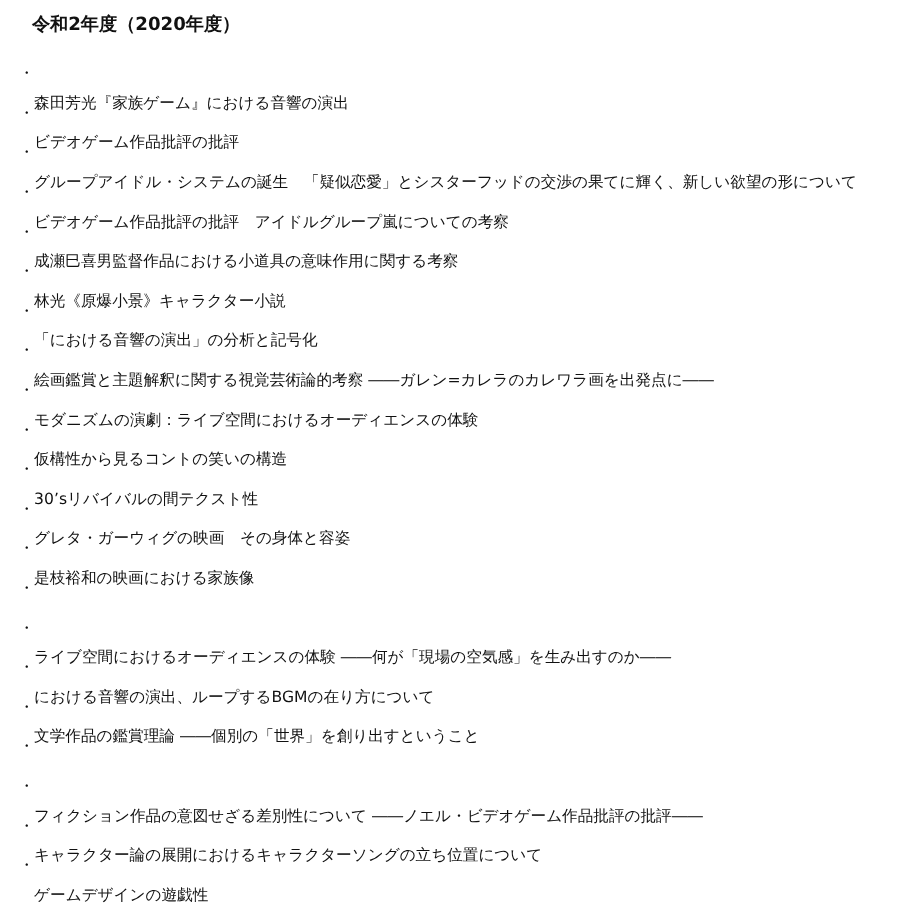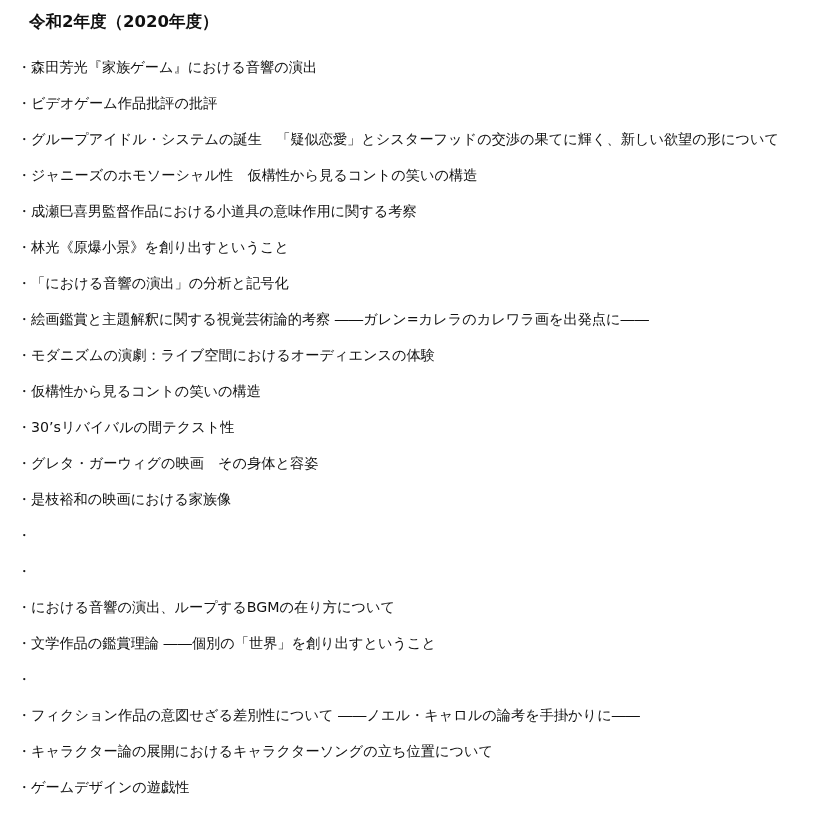--- a/index.html
+++ b/index.html
@@ -49,20 +49,21 @@
       display: flex;
       align-items: flex-start;
     }
     .bullet {
       display: inline-block;
       width: 14px;
       text-align: center;
     }
     .item-text {
       display: inline-block;
+      margin-top: 27px;
     }
   </style>
 </head>
 <body>
 
 <div class="page">
   <h2 class="title">令和2年度（2020年度）</h2>
 
   <ul class="list">
     <li class="list-item">
@@ -72,29 +73,29 @@
     <li class="list-item">
         <span class="bullet">・</span>
         <span class="item-text">ビデオゲーム作品批評の批評</span>
       </li>
     <li class="list-item">
         <span class="bullet">・</span>
         <span class="item-text">グループアイドル・システムの誕生　「疑似恋愛」とシスターフッドの交渉の果てに輝く、新しい欲望の形について</span>
       </li>
     <li class="list-item">
         <span class="bullet">・</span>
-        <span class="item-text">ジャニーズのホモソーシャル性　仮構性から見るコントの笑いの構造</span>
+        <span class="item-text">ビデオゲーム作品批評の批評　アイドルグループ嵐についての考察</span>
       </li>
     <li class="list-item">
         <span class="bullet">・</span>
         <span class="item-text">成瀬巳喜男監督作品における小道具の意味作用に関する考察</span>
       </li>
     <li class="list-item">
         <span class="bullet">・</span>
-        <span class="item-text">林光《原爆小景》を創り出すということ</span>
+        <span class="item-text">林光《原爆小景》キャラクター小説</span>
       </li>
     <li class="list-item">
         <span class="bullet">・</span>
         <span class="item-text">「における音響の演出」の分析と記号化</span>
       </li>
     <li class="list-item">
         <span class="bullet">・</span>
         <span class="item-text">絵画鑑賞と主題解釈に関する視覚芸術論的考察 ――ガレン=カレラのカレワラ画を出発点に――</span>
       </li>
     <li class="list-item">
@@ -115,35 +116,36 @@
       </li>
     <li class="list-item">
         <span class="bullet">・</span>
         <span class="item-text">是枝裕和の映画における家族像</span>
       </li>
     <li class="list-item">
         <span class="bullet">・</span>
       </li>
     <li class="list-item">
         <span class="bullet">・</span>
+        <span class="item-text">ライブ空間におけるオーディエンスの体験 ――何が「現場の空気感」を生み出すのか――</span>
       </li>
     <li class="list-item">
         <span class="bullet">・</span>
         <span class="item-text">における音響の演出、ループするBGMの在り方について</span>
       </li>
     <li class="list-item">
         <span class="bullet">・</span>
         <span class="item-text">文学作品の鑑賞理論 ――個別の「世界」を創り出すということ</span>
       </li>
     <li class="list-item">
         <span class="bullet">・</span>
       </li>
     <li class="list-item">
         <span class="bullet">・</span>
-        <span class="item-text">フィクション作品の意図せざる差別性について ――ノエル・キャロルの論考を手掛かりに――</span>
+        <span class="item-text">フィクション作品の意図せざる差別性について ――ノエル・ビデオゲーム作品批評の批評――</span>
       </li>
     <li class="list-item">
         <span class="bullet">・</span>
         <span class="item-text">キャラクター論の展開におけるキャラクターソングの立ち位置について</span>
       </li>
     <li class="list-item">
         <span class="bullet">・</span>
         <span class="item-text">ゲームデザインの遊戯性</span>
       </li>
   </ul>

